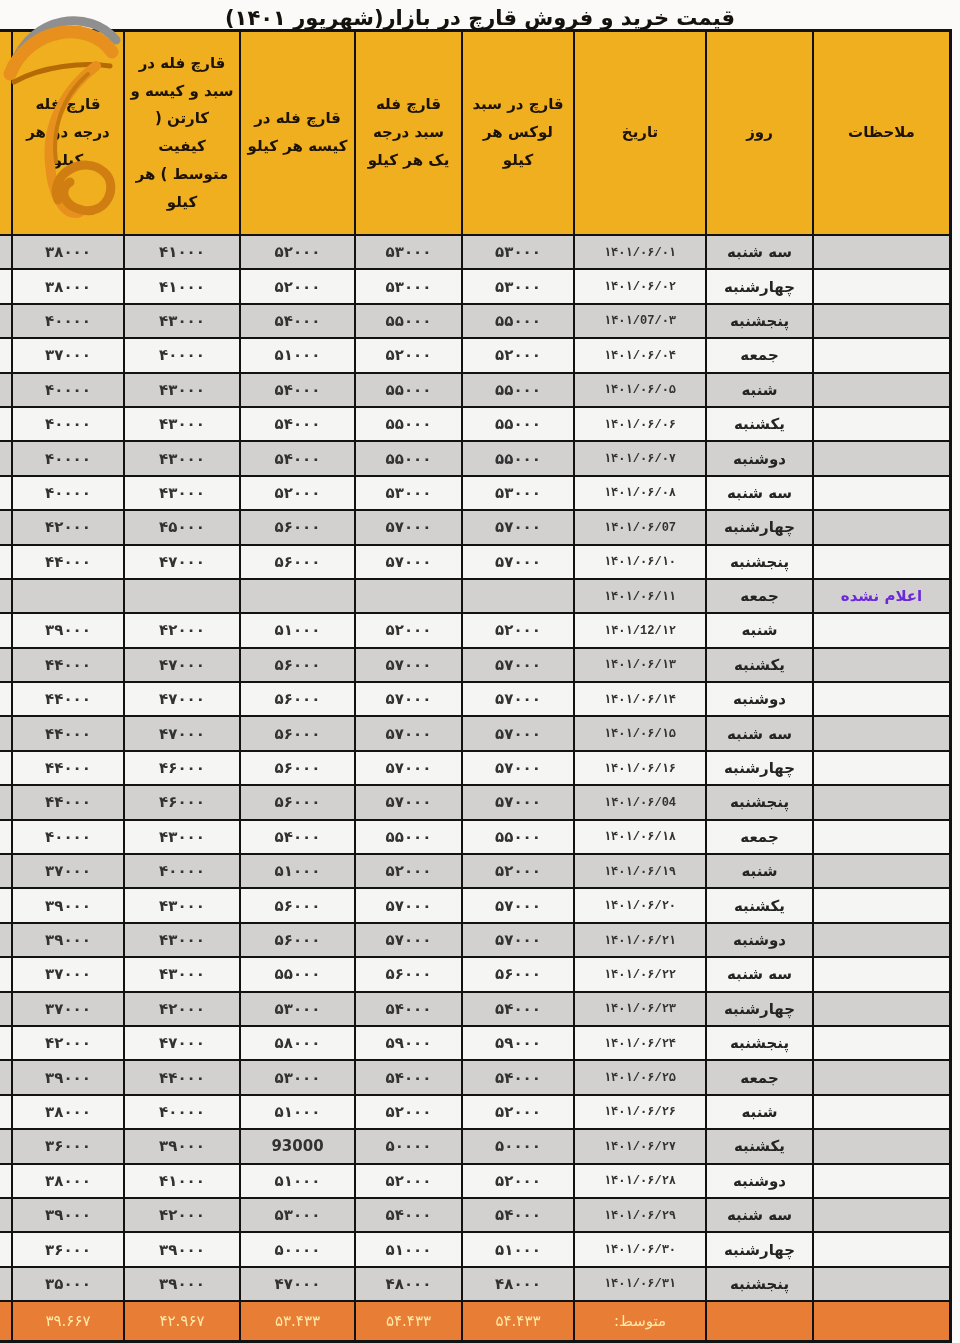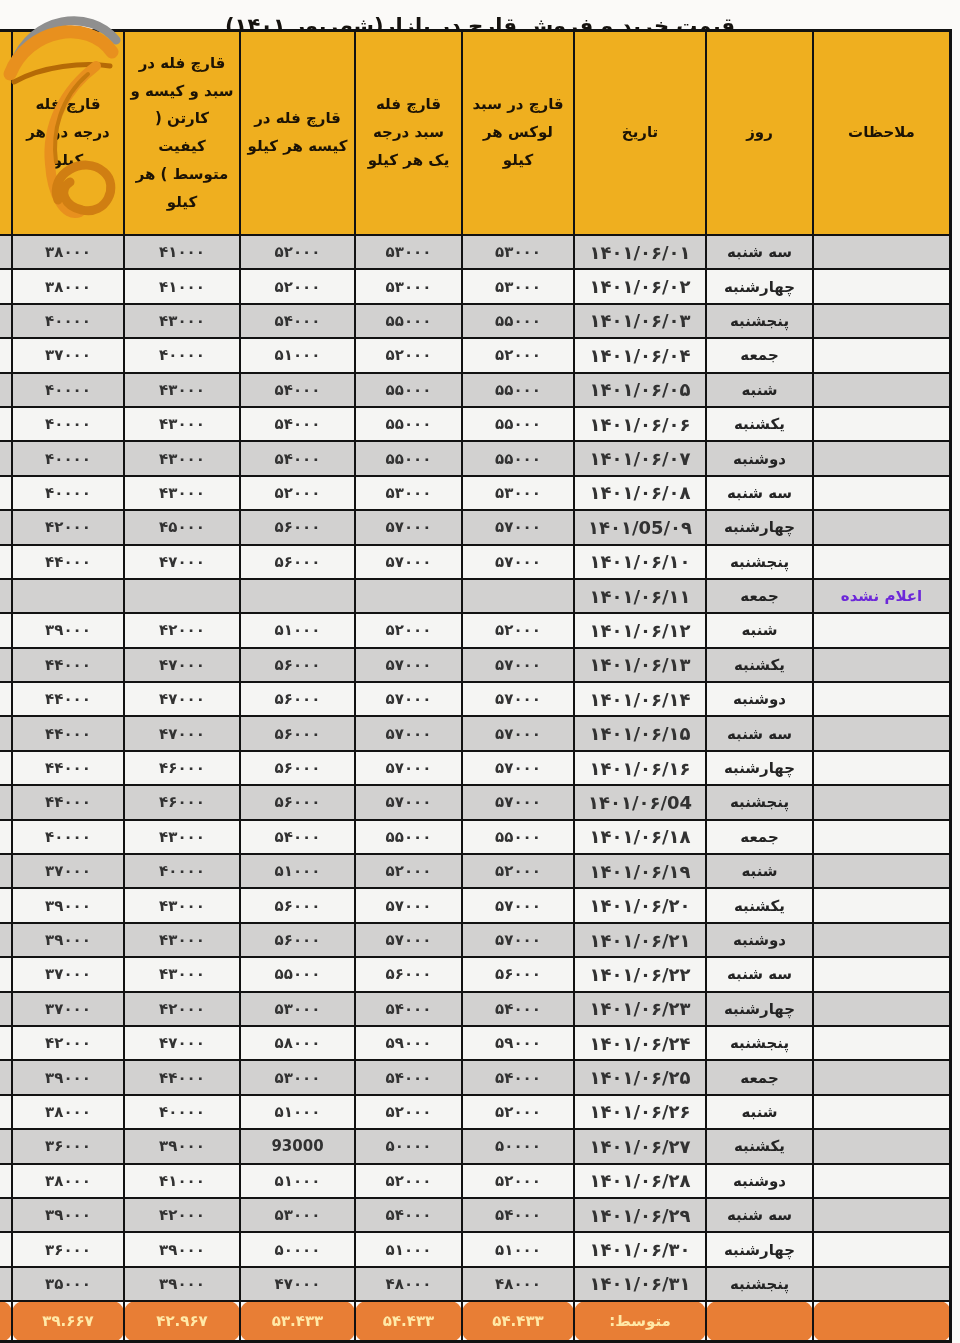--- a/index.html
+++ b/index.html
@@ -1,35 +1,35 @@
 <!DOCTYPE html>
 <html lang="fa" dir="rtl" style="--page_bg: #fbfaf8; --header_bg: #efaf1f; --footer_bg: #e87e35; --footer_text: #ffe9a8; --row_shade: #d2d1d0; --row_light: #f5f5f3; --border: #121212;"><head>
 <meta charset="utf-8">
 <style>
   html,body{margin:0;padding:0;background:#ffffff;}
   body{font-family:"DejaVu Sans",sans-serif;}
   .page{position:relative;width:960px;height:1343px;background:var(--page_bg,#fbfaf8);overflow:hidden;}
-  .title{position:absolute;top:12px;left:0;width:100%;height:28px;line-height:28px;
+  .title{position:absolute;top:4px;left:0;width:100%;height:28px;line-height:28px;
          text-align:center;font-size:21px;font-weight:bold;color:#15120e;}
   .logo{position:absolute;top:4px;left:0px;width:132px;height:252px;z-index:5;pointer-events:none;}
   table.price-table{position:absolute;top:29px;right:8px;width:946px;
          border-collapse:collapse;table-layout:fixed;direction:rtl;
          border:3px solid var(--border,#121212);}
   th,td{border:2px solid var(--border,#121212);text-align:center;vertical-align:middle;
          overflow:hidden;padding:0 3px;}
   thead th{background:var(--header_bg,#efaf1f);height:198px;font-size:15px;font-weight:bold;
          color:#1c1305;line-height:1.85;padding:2px 5px;}
   tbody td{height:32.4px;font-size:15px;font-weight:bold;color:#323232;
          background:var(--row_light,#f5f5f3);}
   tbody tr.shade td{background:var(--row_shade,#d2d1d0);}
-  td.cell-date{letter-spacing:1px;font-size:18px;}
+  td.cell-date{letter-spacing:1px;font-size:12px;font-family:Liberation Mono, monospace;}
   td.cell-day{color:#242424;}
   td.cell-notes{color:#6d28d9;}
-  tfoot td{background:var(--footer_bg,#e87e35);height:38px;font-size:15px;font-weight:bold;
-         color:var(--footer_text,#ffe9a8);border-radius:12px;}
+  tfoot td{background:var(--footer_bg,#e87e35);height:38px;font-size:15px;font-weight:normal;
+         color:var(--footer_text,#ffe9a8);}
   
   .col-notes{width:125px}.col-day{width:95px}.col-date{width:120px}
   .col-luxury{width:100px}.col-grade1{width:95px}.col-bag{width:103px}
   .col-medium{width:104px}.col-grade2{width:100px}.col-grade3{width:102px}
 </style>
 </head>
 <body>
 
 <div class="page">
 
@@ -84,21 +84,21 @@
           <td class="cell-luxury">۵۳۰۰۰</td>
           <td class="cell-grade1">۵۳۰۰۰</td>
           <td class="cell-bag">۵۲۰۰۰</td>
           <td class="cell-medium">۴۱۰۰۰</td>
           <td class="cell-grade2">۳۸۰۰۰</td>
           <td class="cell-grade3">۳۵۰۰۰</td>
         </tr>
         <tr class="shade">
           <td class="cell-notes"></td>
           <td class="cell-day">پنجشنبه</td>
-          <td class="cell-date">۱۴۰۱/۰۶/۰۳</td>
+          <td class="cell-date">۱۴۰۱/07/۰۳</td>
           <td class="cell-luxury">۵۵۰۰۰</td>
           <td class="cell-grade1">۵۵۰۰۰</td>
           <td class="cell-bag">۵۴۰۰۰</td>
           <td class="cell-medium">۴۳۰۰۰</td>
           <td class="cell-grade2">۴۰۰۰۰</td>
           <td class="cell-grade3">۳۷۰۰۰</td>
         </tr>
         <tr>
           <td class="cell-notes"></td>
           <td class="cell-day">جمعه</td>
@@ -150,21 +150,21 @@
           <td class="cell-luxury">۵۳۰۰۰</td>
           <td class="cell-grade1">۵۳۰۰۰</td>
           <td class="cell-bag">۵۲۰۰۰</td>
           <td class="cell-medium">۴۳۰۰۰</td>
           <td class="cell-grade2">۴۰۰۰۰</td>
           <td class="cell-grade3">۳۵۰۰۰</td>
         </tr>
         <tr class="shade">
           <td class="cell-notes"></td>
           <td class="cell-day">چهارشنبه</td>
-          <td class="cell-date">۱۴۰۱/05/۰۹</td>
+          <td class="cell-date">۱۴۰۱/۰۶/07</td>
           <td class="cell-luxury">۵۷۰۰۰</td>
           <td class="cell-grade1">۵۷۰۰۰</td>
           <td class="cell-bag">۵۶۰۰۰</td>
           <td class="cell-medium">۴۵۰۰۰</td>
           <td class="cell-grade2">۴۲۰۰۰</td>
           <td class="cell-grade3">۳۸۰۰۰</td>
         </tr>
         <tr>
           <td class="cell-notes"></td>
           <td class="cell-day">پنجشنبه</td>
@@ -183,21 +183,21 @@
           <td class="cell-luxury"></td>
           <td class="cell-grade1"></td>
           <td class="cell-bag"></td>
           <td class="cell-medium"></td>
           <td class="cell-grade2"></td>
           <td class="cell-grade3"></td>
         </tr>
         <tr>
           <td class="cell-notes"></td>
           <td class="cell-day">شنبه</td>
-          <td class="cell-date">۱۴۰۱/۰۶/۱۲</td>
+          <td class="cell-date">۱۴۰۱/12/۱۲</td>
           <td class="cell-luxury">۵۲۰۰۰</td>
           <td class="cell-grade1">۵۲۰۰۰</td>
           <td class="cell-bag">۵۱۰۰۰</td>
           <td class="cell-medium">۴۲۰۰۰</td>
           <td class="cell-grade2">۳۹۰۰۰</td>
           <td class="cell-grade3">۳۵۰۰۰</td>
         </tr>
         <tr class="shade">
           <td class="cell-notes"></td>
           <td class="cell-day">یکشنبه</td>

